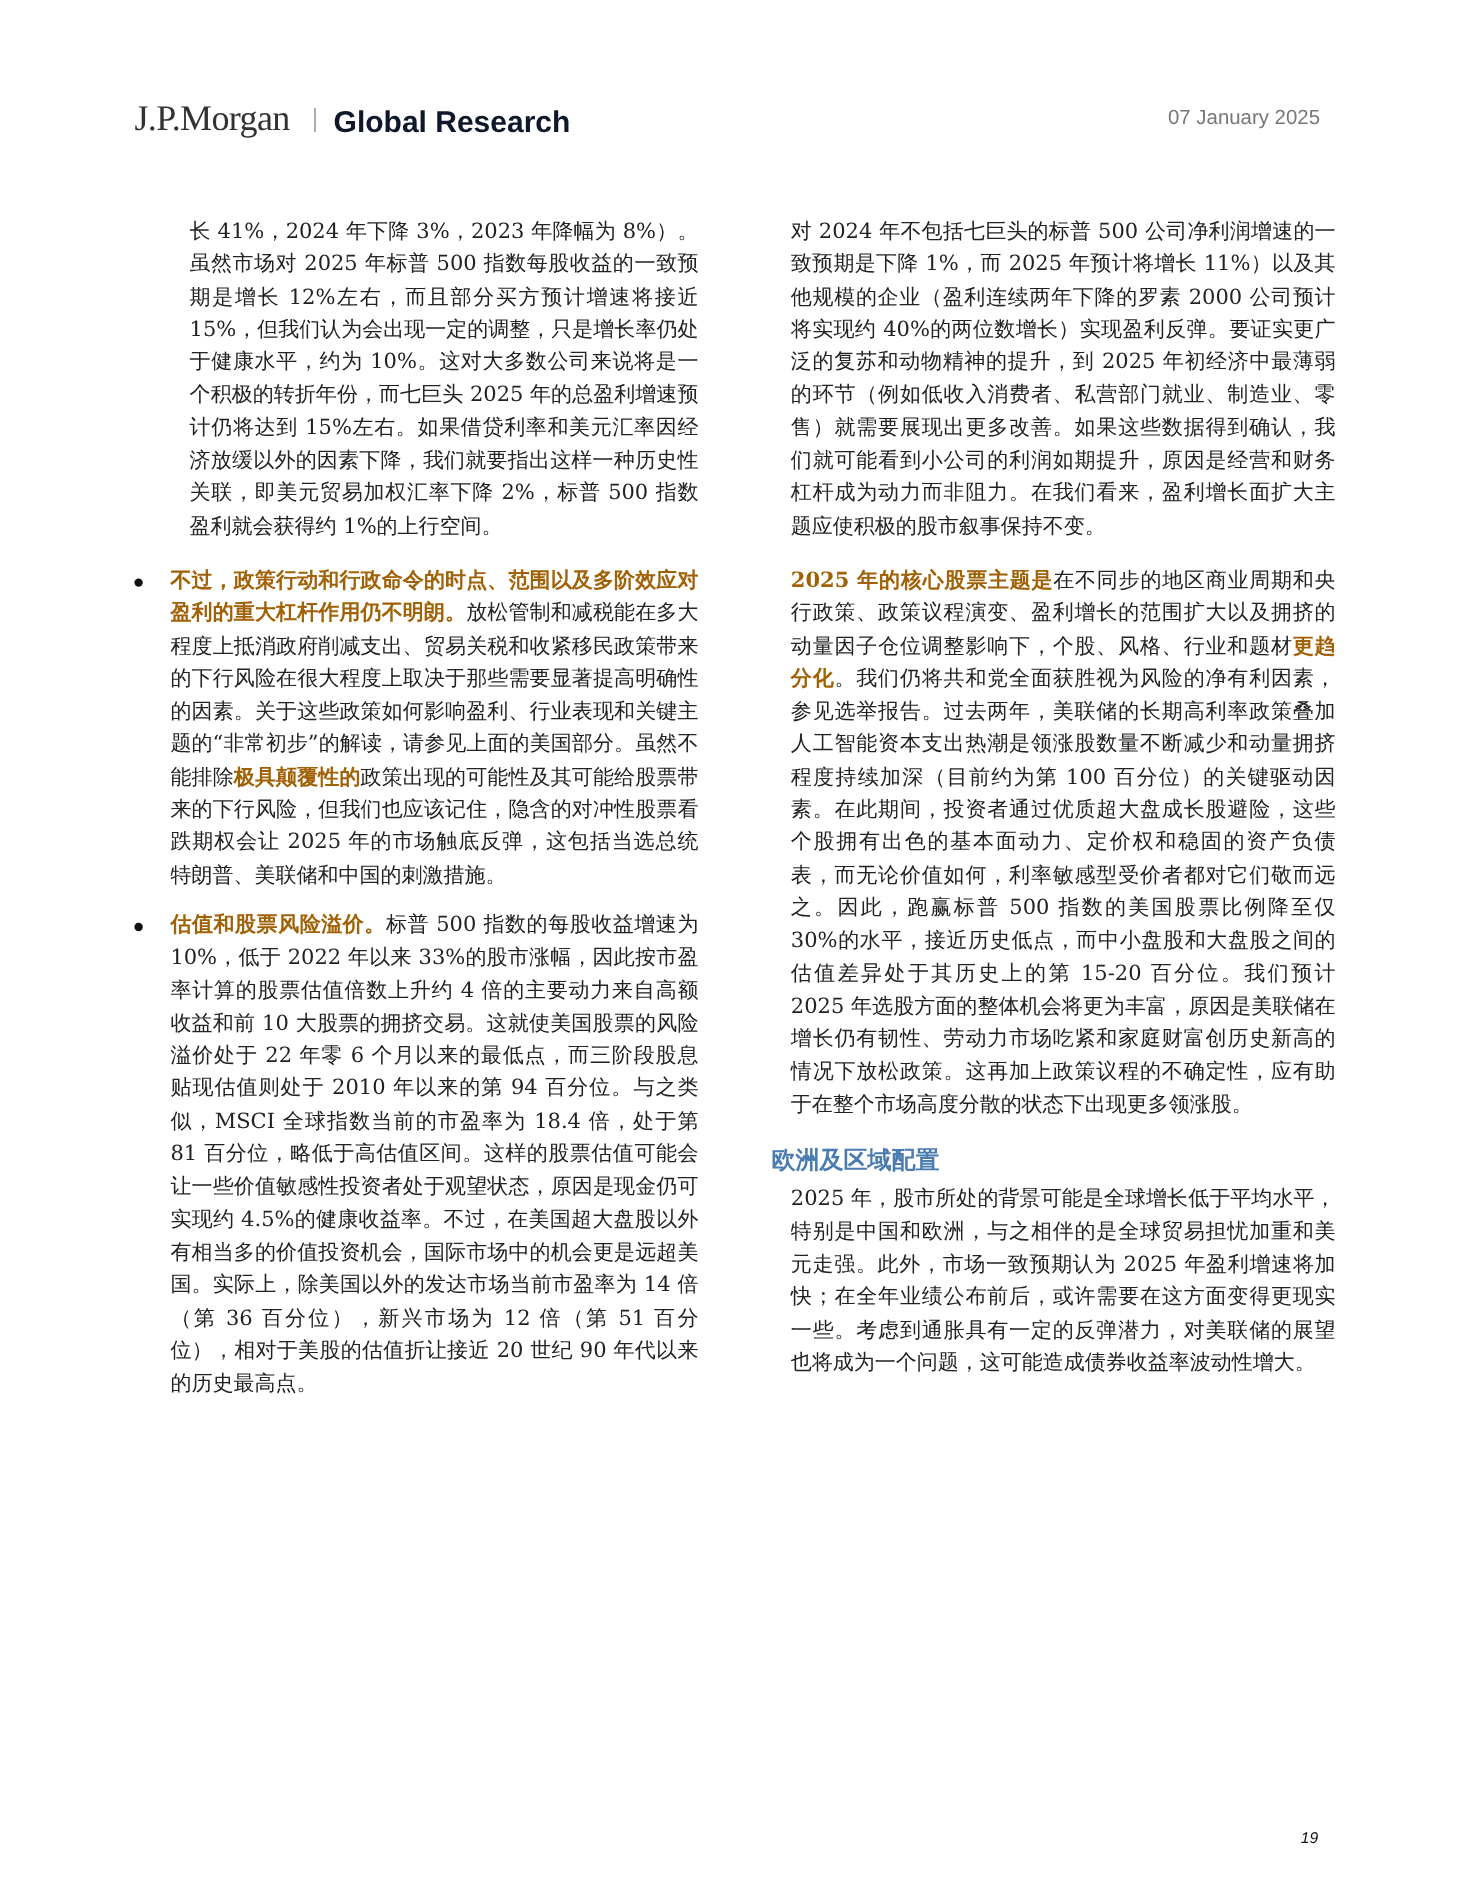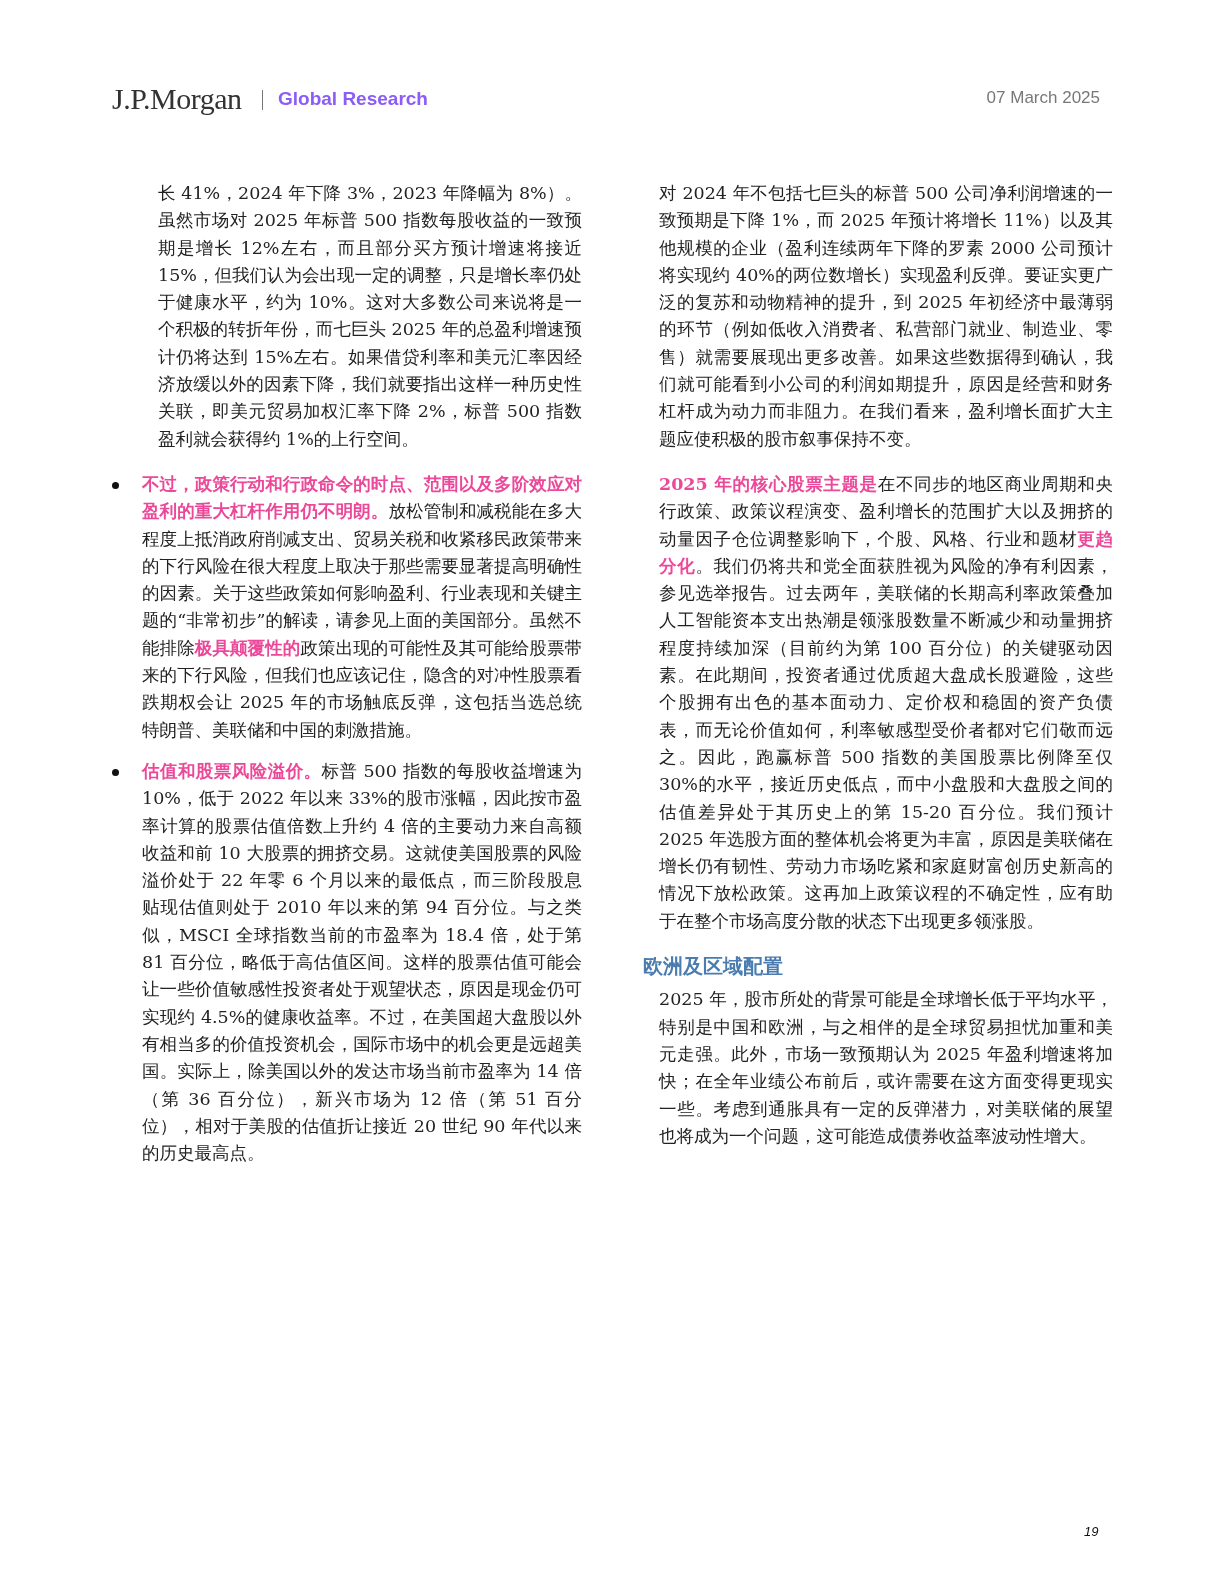--- a/index.html
+++ b/index.html
@@ -1,40 +1,40 @@
 <!DOCTYPE html>
 <html><head>
 <meta charset="utf-8">
 <style>
   html, body { margin: 0; padding: 0; background: #ffffff; }
   body { width: 1224px; height: 1584px; position: relative; overflow: hidden; color: #111; }
   .header { position: absolute; top: 68px; left: 112px; width: 988px; height: 40px; margin-top: 12px; }
   .logo { position: absolute; left: 0; top: 2px; font-family: "Liberation Serif", serif; font-size: 30px; color: #333; letter-spacing: -0.5px; }
   .sep { position: absolute; left: 150px; top: 10px; width: 1px; height: 20px; background: #777; }
-  .brand { position: absolute; left: 166px; top: 8px; font-family: "Liberation Sans", sans-serif; font-weight: bold; font-size: 19px; color: #8b5cf6; }
+  .brand { position: absolute; left: 166px; top: 8px; font-family: "Liberation Sans", sans-serif; font-weight: bold; font-size: 25px; color: #0f172a; }
   .date { position: absolute; right: 0; top: 8px; font-family: "Liberation Sans", sans-serif; font-size: 17px; color: #777; }
   .col { position: absolute; top: 180px; width: 470px; font-family: "DejaVu Serif", "Liberation Serif", serif; font-size: 17.5px; line-height: 27.3px; color: #222; text-align: justify; }
   .col-left { left: 112px; }
   .col-right { left: 643px; }
   .para { margin: 0 0 18px 16px; }
   .indent { padding-left: 30px; }
   .bullet { position: relative; padding-left: 30px; margin: 0 0 14px 0; }
   .bullet-dot { position: absolute; left: 0; top: 11px; width: 7px; height: 7px; border-radius: 50%; background: #111; }
-  b { font-weight: bold; color: #ec4899; }
+  b { font-weight: bold; color: #a16207; }
   .section-title { font-family: "DejaVu Sans", sans-serif; font-weight: bold; font-size: 20px; color: #4a7cb0; margin: 0 0 6px 0; }
   .page-num { position: absolute; left: 1084px; top: 1524px; font-family: "Liberation Sans", sans-serif; font-size: 13px; color: #111; font-style: italic; }
 </style>
 </head>
 <body>
 
 <div class="header">
   <span class="logo">J.P.Morgan</span>
   <span class="sep"></span>
   <span class="brand">Global Research</span>
-  <span class="date">07 March 2025</span>
+  <span class="date">07 January 2025</span>
 </div>
 
 <div class="col col-left">
   <p class="para indent">长 41%，2024 年下降 3%，2023 年降幅为 8%）。虽然市场对 2025 年标普 500 指数每股收益的一致预期是增长 12%左右，而且部分买方预计增速将接近 15%，但我们认为会出现一定的调整，只是增长率仍处于健康水平，约为 10%。这对大多数公司来说将是一个积极的转折年份，而七巨头 2025 年的总盈利增速预计仍将达到 15%左右。如果借贷利率和美元汇率因经济放缓以外的因素下降，我们就要指出这样一种历史性关联，即美元贸易加权汇率下降 2%，标普 500 指数盈利就会获得约 1%的上行空间。</p>
 
   <div class="bullet">
     <span class="bullet-dot"></span>
     <b>不过，政策行动和行政命令的时点、范围以及多阶效应对盈利的重大杠杆作用仍不明朗。</b><span>放松管制和减税能在多大程度上抵消政府削减支出、贸易关税和收紧移民政策带来的下行风险在很大程度上取决于那些需要显著提高明确性的因素。关于这些政策如何影响盈利、行业表现和关键主题的“非常初步”的解读，请参见上面的美国部分。虽然不能排除</span><b>极具颠覆性的</b><span>政策出现的可能性及其可能给股票带来的下行风险，但我们也应该记住，隐含的对冲性股票看跌期权会让 2025 年的市场触底反弹，这包括当选总统特朗普、美联储和中国的刺激措施。</span>
   </div>
 

